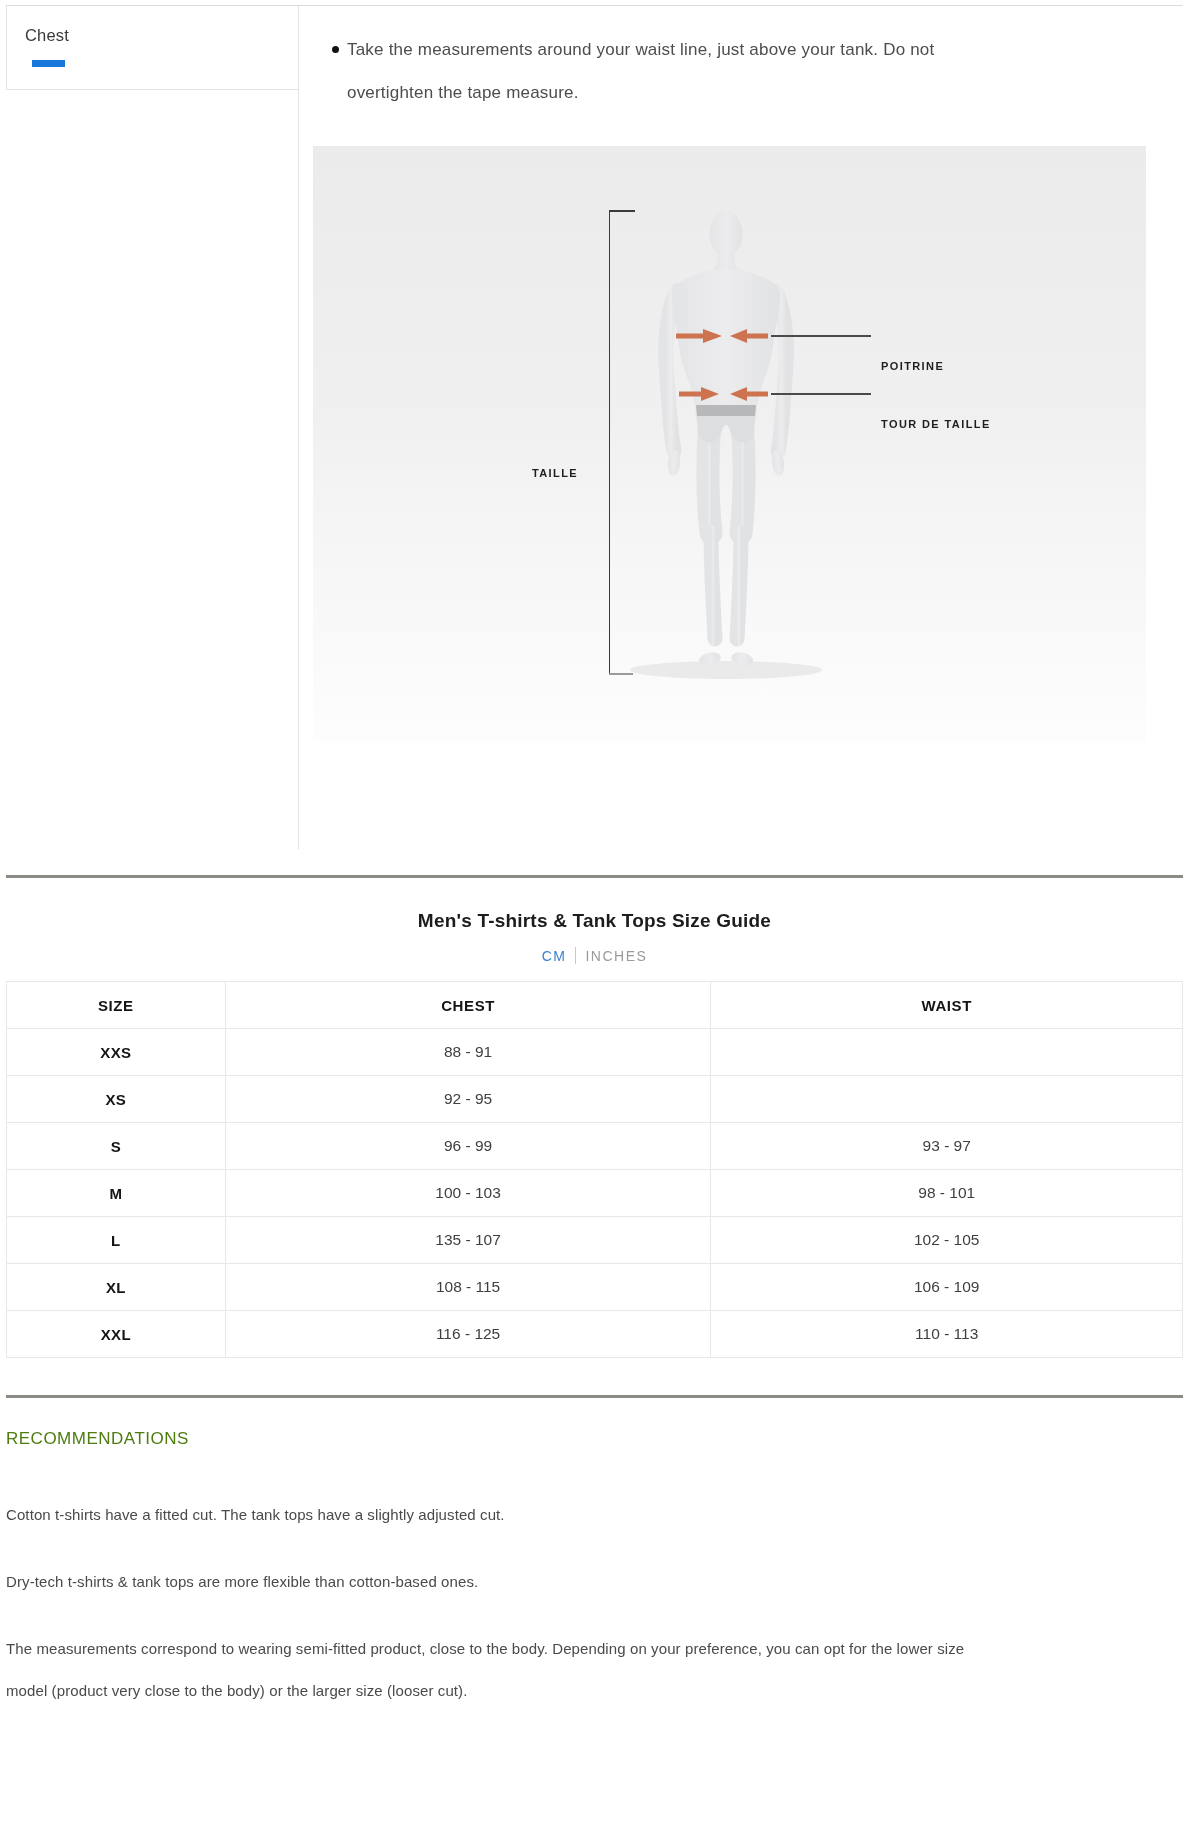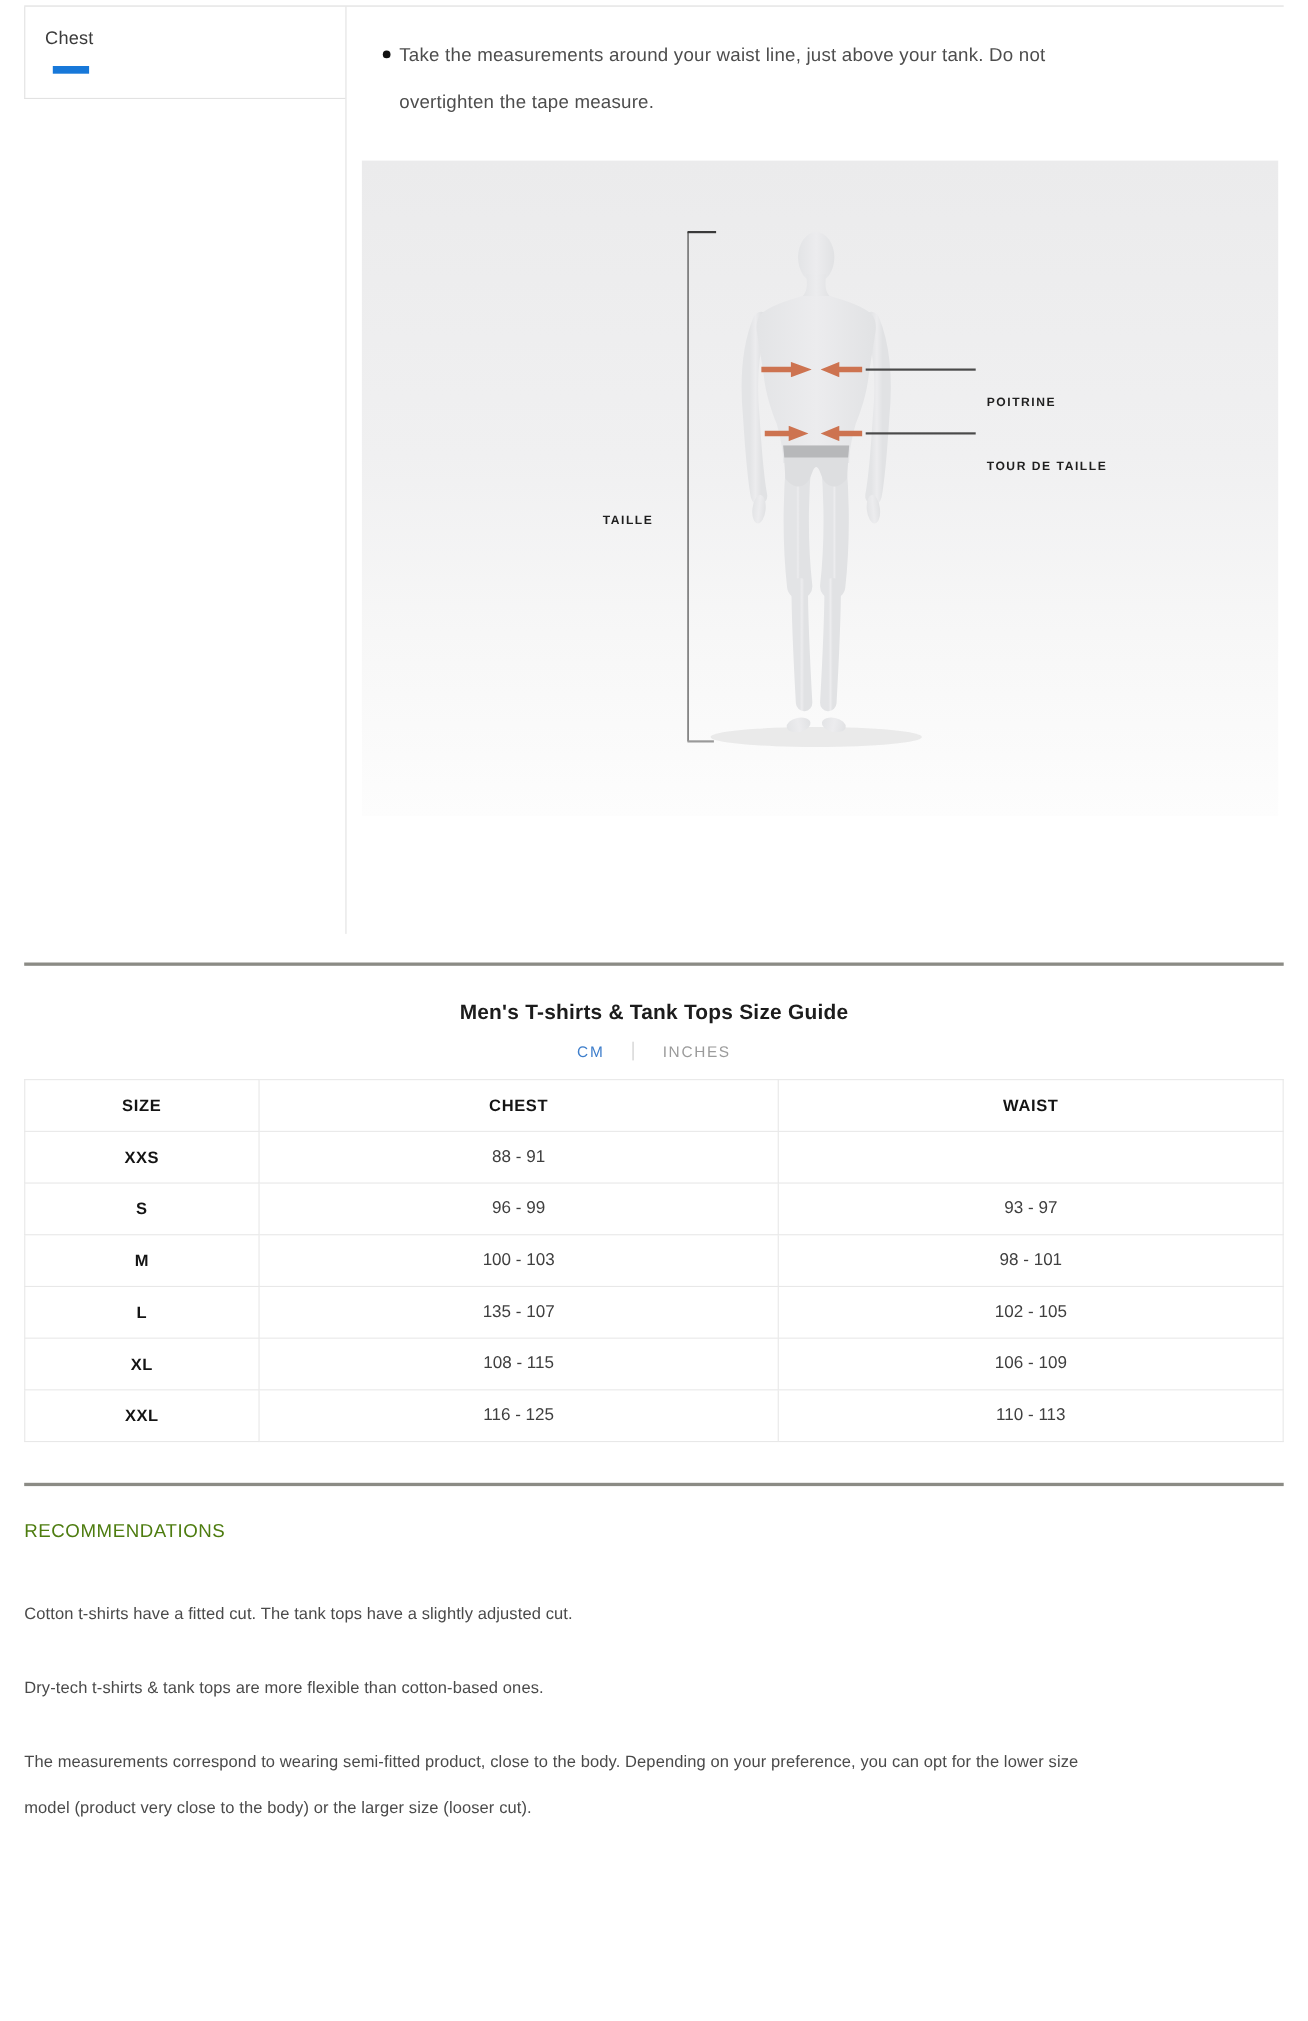--- a/index.html
+++ b/index.html
@@ -1,21 +1,21 @@
 <!DOCTYPE html>
 <html style="--accent-blue: #1778d9; --unit-blue: #3e7ecb; --divider: #8b8b85;"><head>
 <meta charset="utf-8">
 <style>
   html,body{margin:0;padding:0;}
   body{
     width:1189px;height:1837px;background:#ffffff;
     font-family:"Liberation Sans","DejaVu Sans",sans-serif;
     color:#2e2e2e;overflow:hidden;position:relative;
   }
-  .page{padding:0 22px;}
+  .page{padding:0 6px;}
 
   
   .top-section{
     margin-top:5px;border-top:1px solid #dcdcdc;
     display:flex;height:843px;
   }
   .left-col{width:292px;border-right:1px solid #e2e2e2;flex:none;}
   .chest-tab{
     border-left:1px solid #e2e2e2;border-bottom:1px solid #e2e2e2;
     height:84px;box-sizing:border-box;padding:20px 0 0 18px;cursor:pointer;
@@ -56,21 +56,21 @@
   .pointer-waist{top:247px;}
   .arrow{position:absolute;}
 
   
   .thick-divider{height:3px;background:var(--divider,#8b8b85);border:0;margin:26px 0 0 0;}
   .thick-divider.second{margin-top:37px;}
   .guide-title{
     margin-top:32px;text-align:center;font-size:19px;font-weight:bold;color:#1c1c1c;
     letter-spacing:.2px;
   }
-  .units{margin-top:15px;display:flex;justify-content:center;align-items:center;gap:26px;}
+  .units{margin-top:15px;display:flex;justify-content:center;align-items:center;gap:9px;}
   .unit{font-size:14px;letter-spacing:1.5px;cursor:pointer;}
   .unit-cm{color:var(--unit-blue,#3e7ecb);}
   .unit-inches{color:#9b9b9b;}
   .unit-sep{width:1px;height:17px;background:#c9c9c9;}
 
   table.size-table{
     margin-top:17px;width:100%;border-collapse:collapse;table-layout:fixed;
   }
   table.size-table col.c-size{width:18.6%;}
   table.size-table col.c-chest{width:41.3%;}
@@ -191,20 +191,25 @@
         <th>WAIST</th>
       </tr>
     </thead>
     <tbody>
       <tr>
         <td class="size-cell">XXS</td>
         <td class="val-cell">88 - 91</td>
         <td class="val-cell"></td>
       </tr>
       <tr>
+        <td class="size-cell">XS</td>
+        <td class="val-cell">92 - 95</td>
+        <td class="val-cell"></td>
+      </tr>
+      <tr>
         <td class="size-cell">S</td>
         <td class="val-cell">96 - 99</td>
         <td class="val-cell">93 - 97</td>
       </tr>
       <tr>
         <td class="size-cell">M</td>
         <td class="val-cell">100 - 103</td>
         <td class="val-cell">98 - 101</td>
       </tr>
       <tr>

